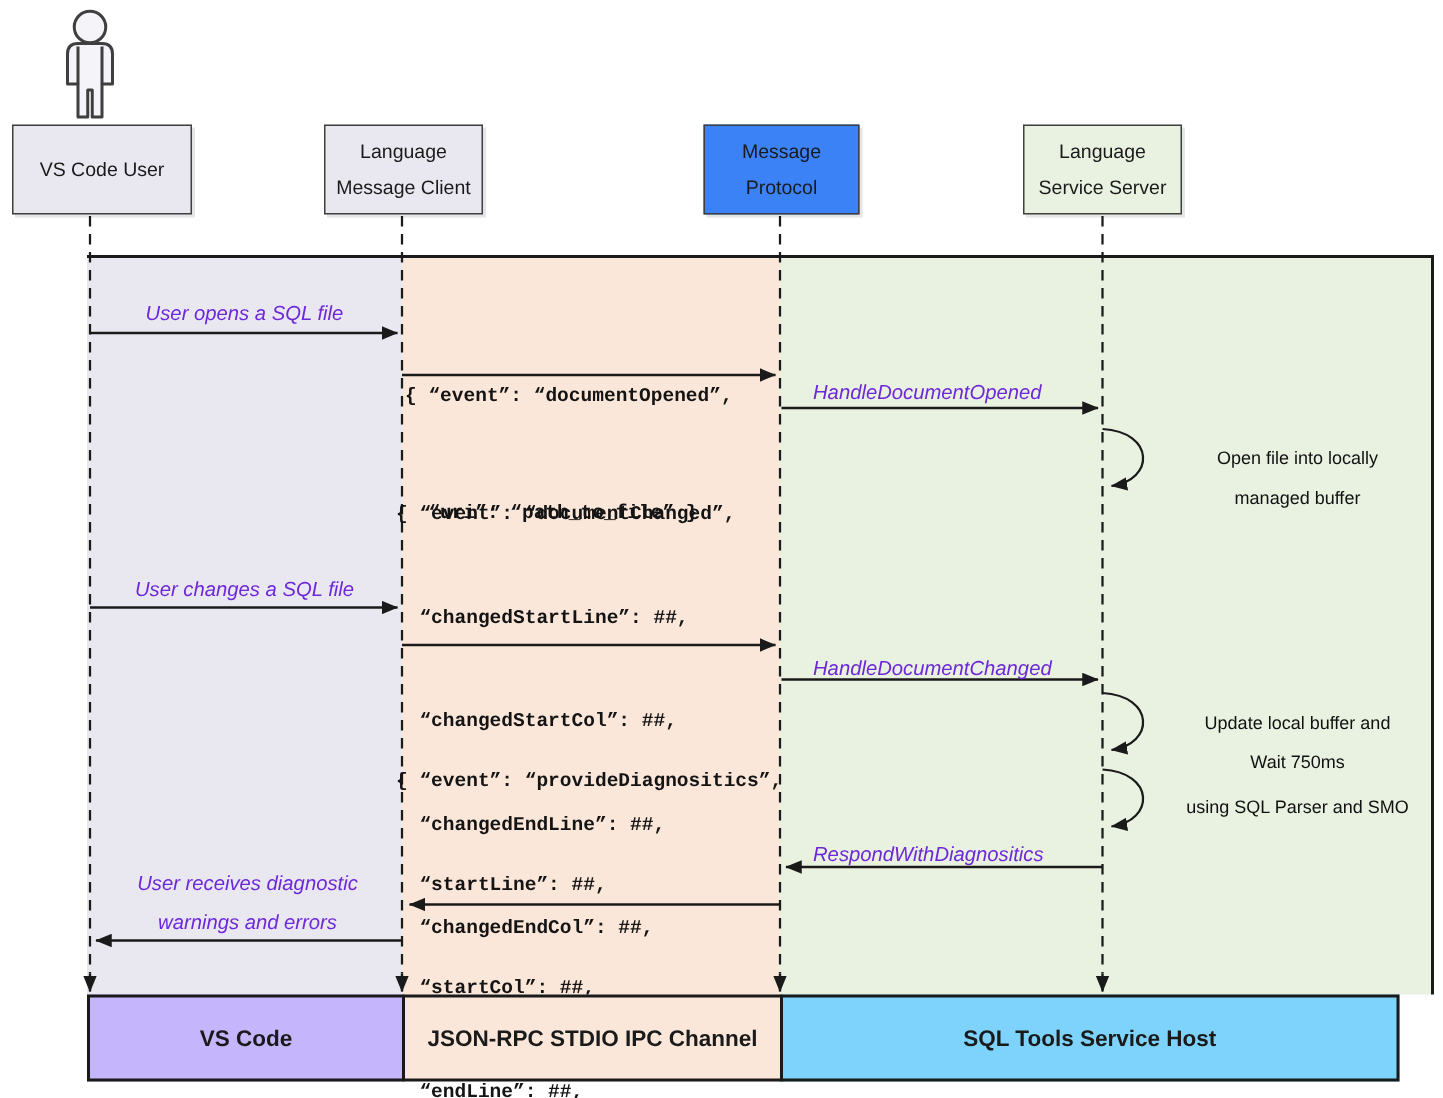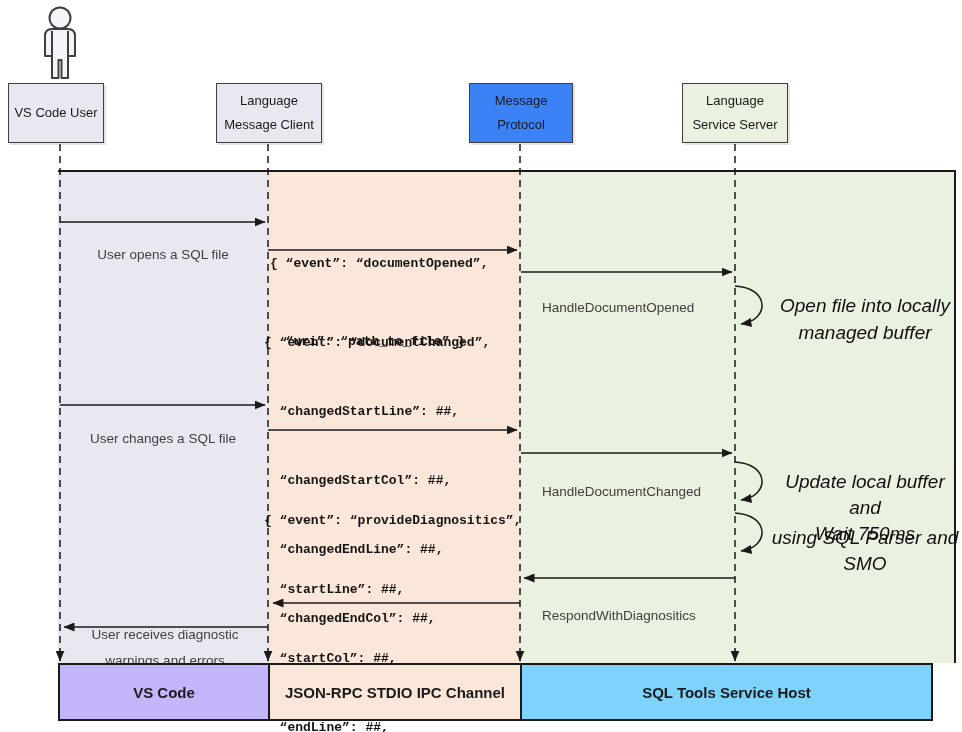--- a/index.html
+++ b/index.html
@@ -22,23 +22,23 @@
     border-top:2px solid #1a1a1a;border-right:2px solid #1a1a1a;
   }
   .band{height:100%;}
   
   .fbox{
     position:absolute;top:663px;height:58px;box-sizing:border-box;
     border:2px solid #1a1a1a;display:flex;align-items:center;justify-content:center;
     font-size:15px;font-weight:bold;
   }
   
-  .lbl{position:absolute;font-size:13.5px;color:#404040;white-space:nowrap;margin-top:46px;}
+  .lbl{position:absolute;font-style:italic;font-size:13.5px;color:#6d28d9;white-space:nowrap;}
   .lbl.center{text-align:center;white-space:normal;}
-  .note{position:absolute;font-style:italic;font-size:19px;color:#111;text-align:center;}
+  .note{position:absolute;font-size:12px;color:#111;text-align:center;}
   
   .code{
     position:absolute;font-family:"Liberation Mono","DejaVu Sans Mono",monospace;
     font-size:13px;font-weight:bold;color:#141414;white-space:pre;
   }
   svg{position:absolute;left:0;top:0;}
 </style>
 </head>
 <body>
 
@@ -49,21 +49,21 @@
     <div class="band" style="width: 252px; background: rgb(251, 231, 217);"></div>
     <div class="band" style="flex: 1 1 0%; background: rgb(233, 241, 225);"></div>
   </div>
 
   <svg class="abs" style="left:30px;top:2px" width="60" height="82" viewBox="0 0 60 82">
     <circle cx="30" cy="16" r="10.5" fill="#f4f4f9" stroke="#3f3f3f" stroke-width="2"></circle>
     <path d="M15,54 L15,34 Q15,27 22,27 L38,27 Q45,27 45,34 L45,54 L38,54 L38,76 L31.5,76 L31.5,58 L28.5,58 L28.5,76 L22,76 L22,54 Z" fill="#f4f4f9" stroke="#3f3f3f" stroke-width="2" stroke-linejoin="round"></path>
     <path d="M22,29 L22,54 M38,29 L38,54" fill="none" stroke="#3f3f3f" stroke-width="2"></path>
   </svg>
 
-  <div class="hbox" style="left: 8px; width: 96px; background: rgb(233, 232, 241);">
+  <div class="hbox" style="left: 8px; width: 120px; background: rgb(233, 232, 241);">
     <span>VS Code User</span>
   </div>
   <div class="hbox" style="left: 216px; width: 106px; background: rgb(233, 232, 241);">
     <span>Language</span>
     <span>Message Client</span>
   </div>
   <div class="hbox" style="left: 469px; width: 104px; background: #3b82f6;">
     <span>Message</span>
     <span>Protocol</span>
   </div>

